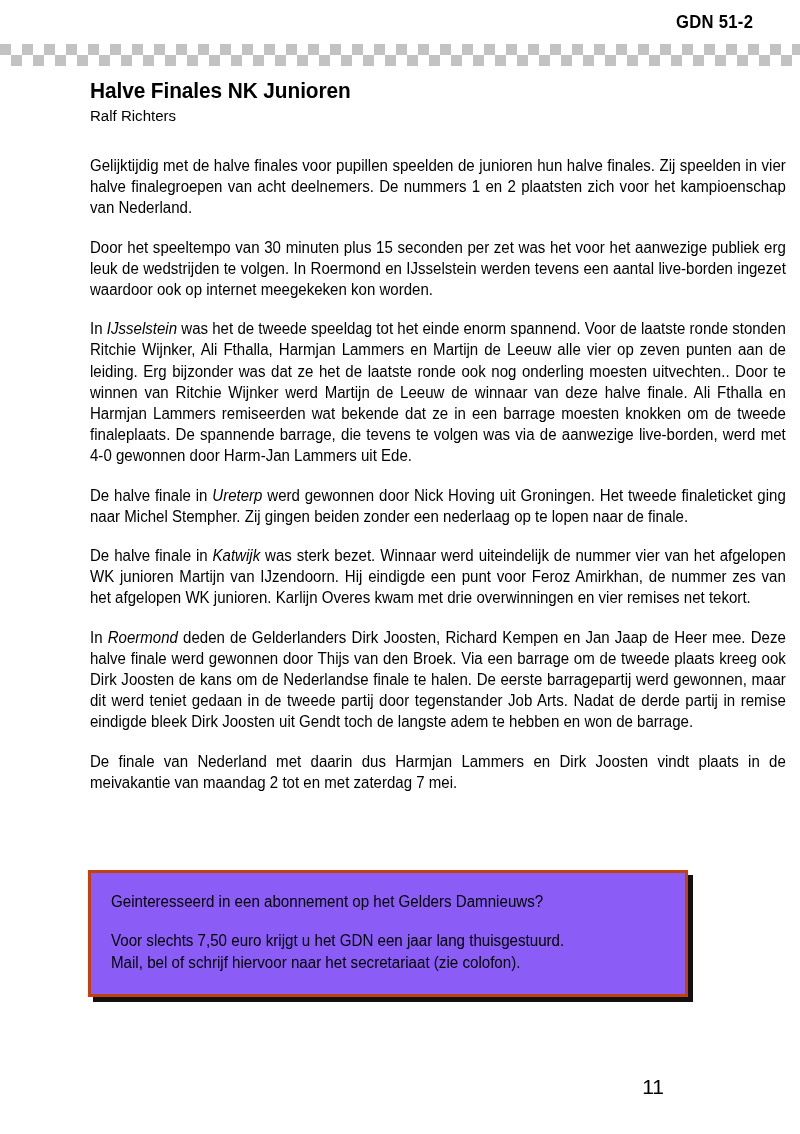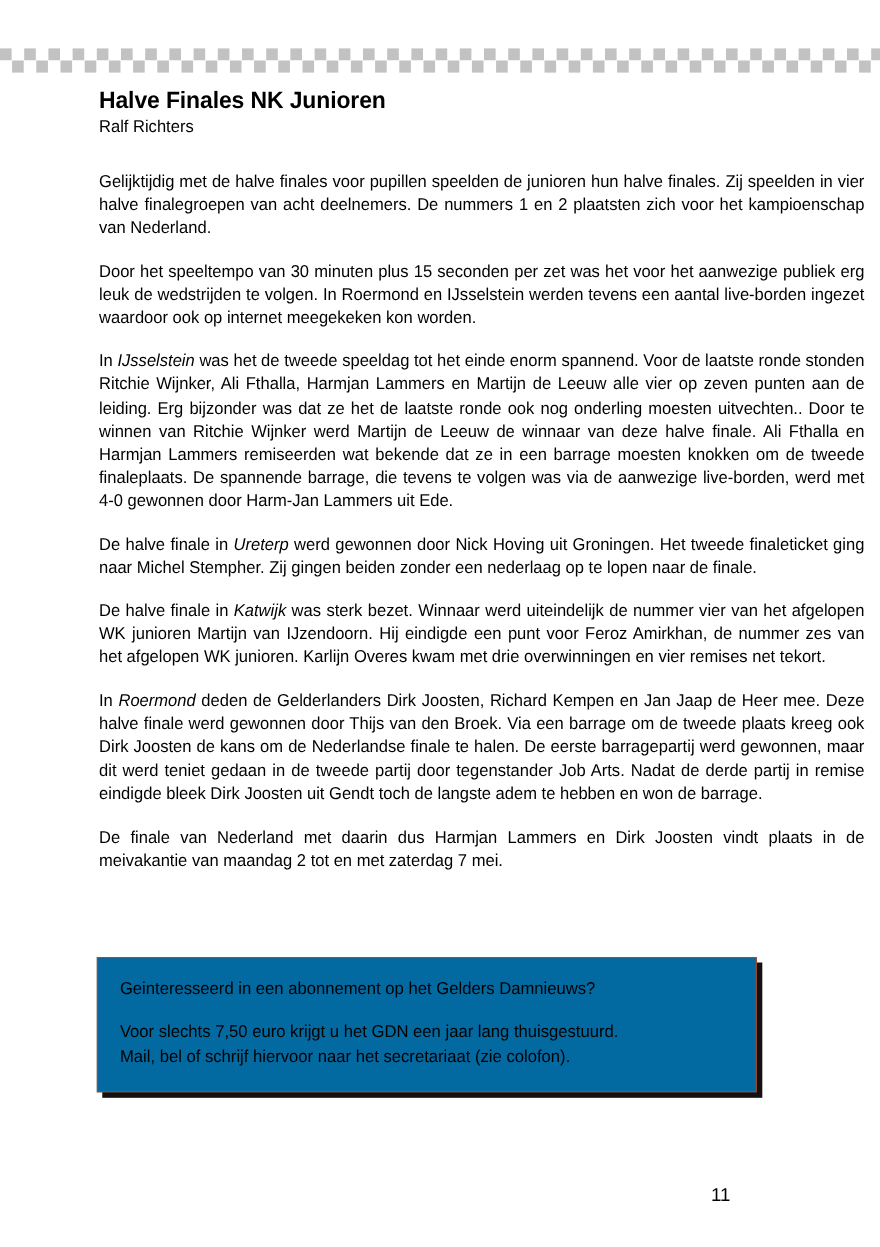--- a/index.html
+++ b/index.html
@@ -116,48 +116,51 @@
   .promo-wrap {
     position: absolute;
     left: 88px;
     top: 870px;
     width: 600px;
   }
   .promo-box {
     position: relative;
     box-sizing: border-box;
     width: 600px;
-    background: #0369a1;
-    border: 1px solid #c2410c;
+    background: #8b5cf6;
+    border: 3px solid #c2410c;
     padding: 18px 20px 20px 20px;
     box-shadow: 5px 5px 0 0 #111111;
   }
   .promo-line {
     font-size: 15.6px;
     line-height: 22px;
     transform: scaleX(0.97);
     transform-origin: left center;
     white-space: nowrap;
   }
   .promo-gap { height: 17px; }
 
   
   .page-number {
     position: absolute;
     right: 136px;
     top: 1077px;
-    font-size: 17px;
+    font-size: 21px;
     line-height: 20px;
   }
 </style>
 </head>
 <body>
 
 <div class="page">
 
+  <div class="header-bar">
+    <div class="header-title">GDN 51-2</div>
+  </div>
 
   <div class="checker">
     <div class="row r1"></div>
     <div class="row r2"></div>
   </div>
 
   <div class="content">
     <h1 class="article-title">Halve Finales NK Junioren</h1>
     <div class="byline">Ralf Richters</div>
 

